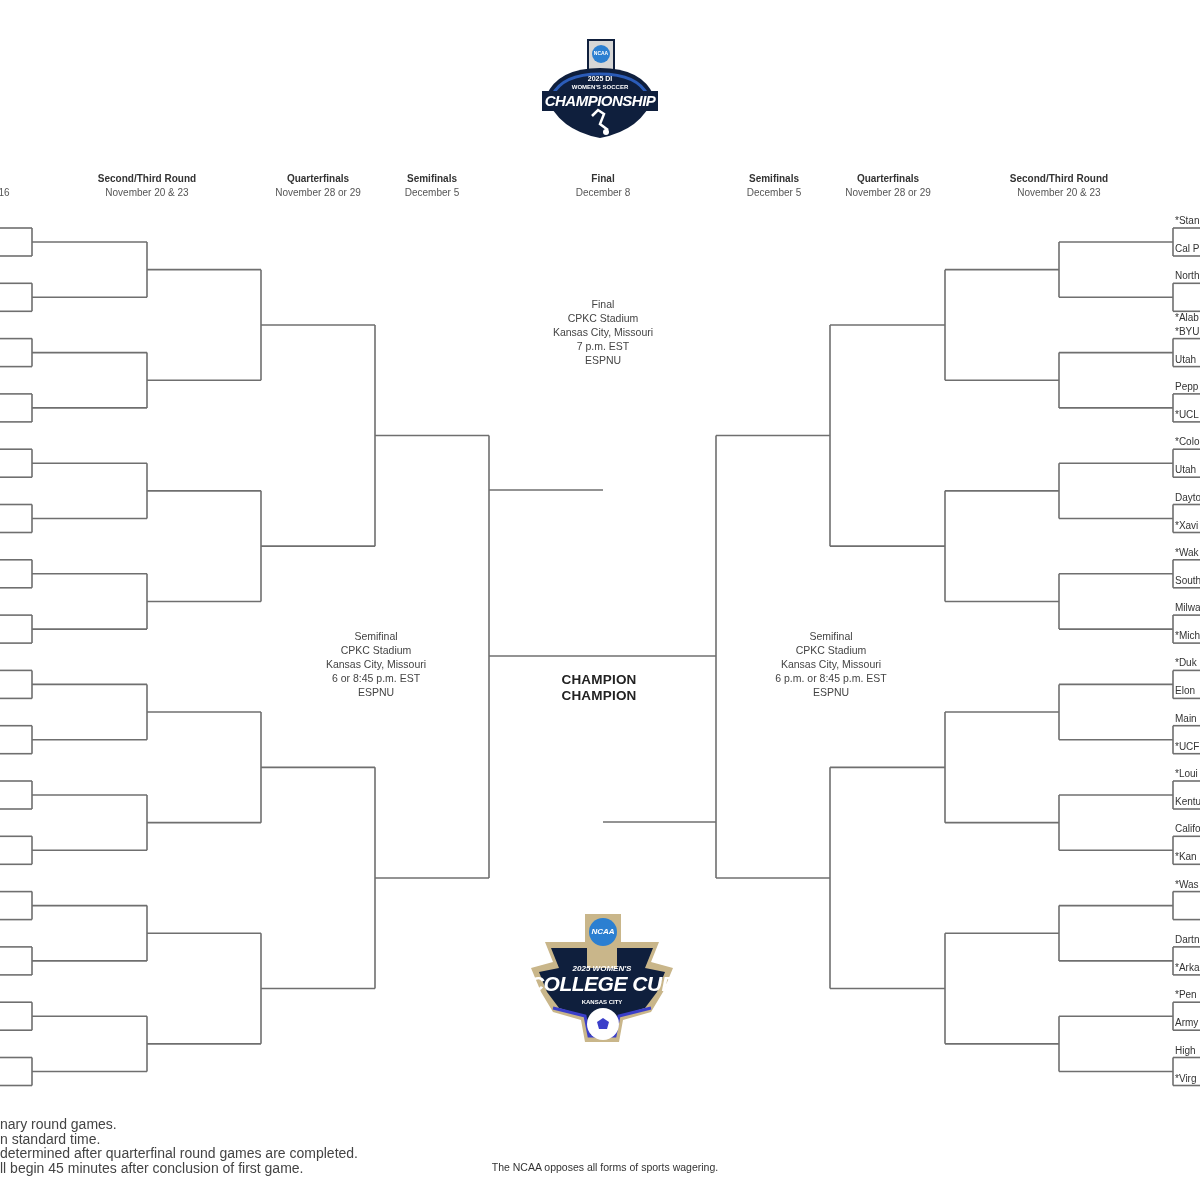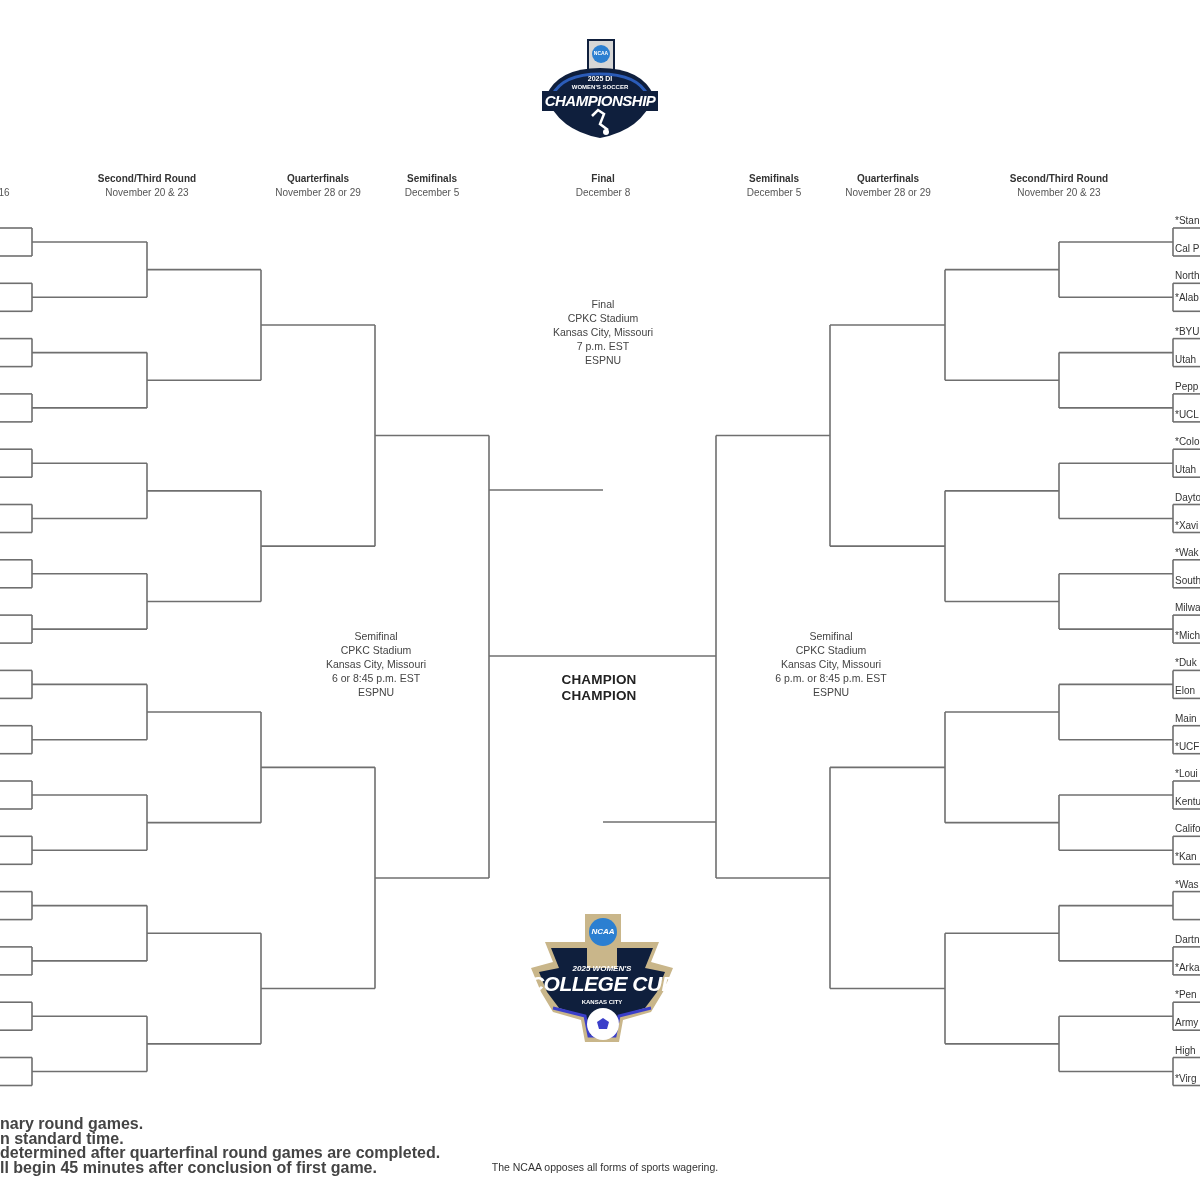--- a/index.html
+++ b/index.html
@@ -8,21 +8,21 @@
   .abs { position:absolute; }
   .round-hdr { position:absolute; text-align:center; width:180px; font-size:10px; line-height:14px; }
   .round-hdr .t { font-weight:bold; color:#333; }
   .round-hdr .d { color:#555; }
   .info { position:absolute; text-align:center; width:180px; font-size:10.5px; line-height:14px; color:#444; }
   .champ { position:absolute; left:530px; top:672px; width:138px; text-align:center;
            font-weight:bold; font-size:13.5px; line-height:16px; color:#222; letter-spacing:0.2px; }
   svg.bracket { position:absolute; left:0; top:0; }
   svg.bracket line { stroke:#6f6f6f; stroke-width:1.6; }
   .team { position:absolute; left:1175px; font-size:10px; line-height:12px; color:#333; white-space:nowrap; }
-  .notes { position:absolute; left:0; top:1117px; font-size:16px; line-height:14.5px; color:#444; white-space:nowrap;font-weight:bold; }
+  .notes { position:absolute; left:0; top:1117px; font-size:14px; line-height:14.5px; color:#444; white-space:nowrap; }
   .copy { position:absolute; left:300px; top:1160px; width:610px; text-align:center; font-size:10.5px; line-height:14.5px; color:#333; }
   .logo { position:absolute; }
 </style>
 </head>
 <body>
 
 <div class="logo" style="left:538px; top:38px; width:124px; height:104px;">
   <svg width="124" height="104" viewBox="0 0 124 104">
     <rect x="50" y="2" width="26" height="40" fill="#d6d6d6" stroke="#0f1f3d" stroke-width="2"></rect>
     <circle cx="63" cy="16" r="9" fill="#2b7fd1"></circle>
@@ -288,21 +288,21 @@
 
 <div class="champ">
   <div>CHAMPION</div>
   <div>CHAMPION</div>
 </div>
 
 <div id="right-teams">
     <div class="team" style="top: 215px;">*Stan</div>
     <div class="team" style="top: 243px;">Cal P</div>
     <div class="team" style="top: 270px;">North</div>
-    <div class="team" style="top: 292px;">*Alab</div>
+    <div class="team" style="top: 312px;">*Alab</div>
     <div class="team" style="top: 326px;">*BYU</div>
     <div class="team" style="top: 354px;">Utah</div>
     <div class="team" style="top: 381px;">Pepp</div>
     <div class="team" style="top: 409px;">*UCL</div>
     <div class="team" style="top: 436px;">*Colo</div>
     <div class="team" style="top: 464px;">Utah</div>
     <div class="team" style="top: 492px;">Dayto</div>
     <div class="team" style="top: 520px;">*Xavi</div>
     <div class="team" style="top: 547px;">*Wak</div>
     <div class="team" style="top: 575px;">South</div>

